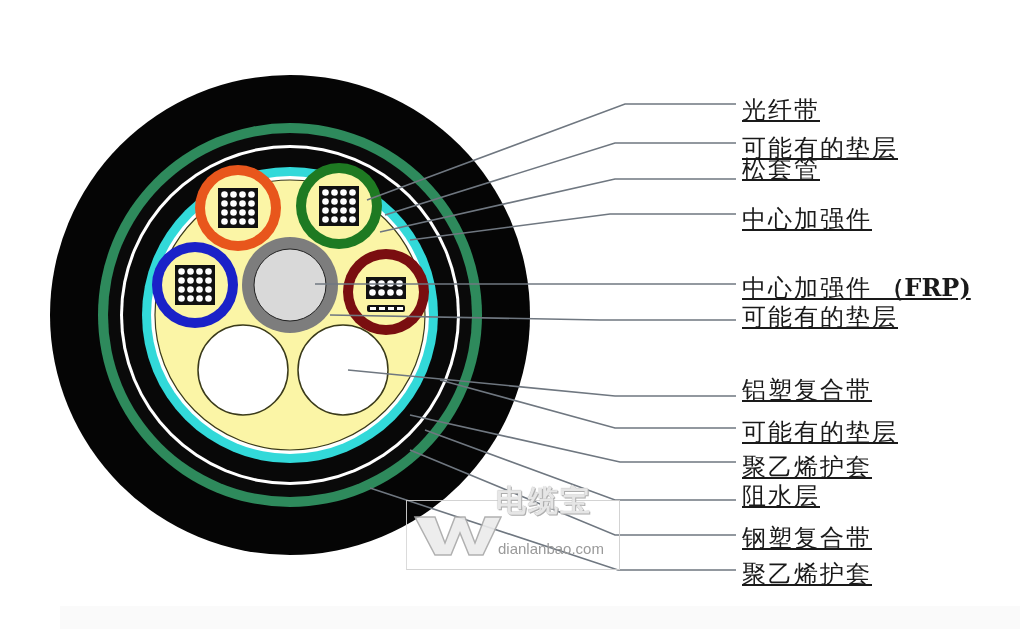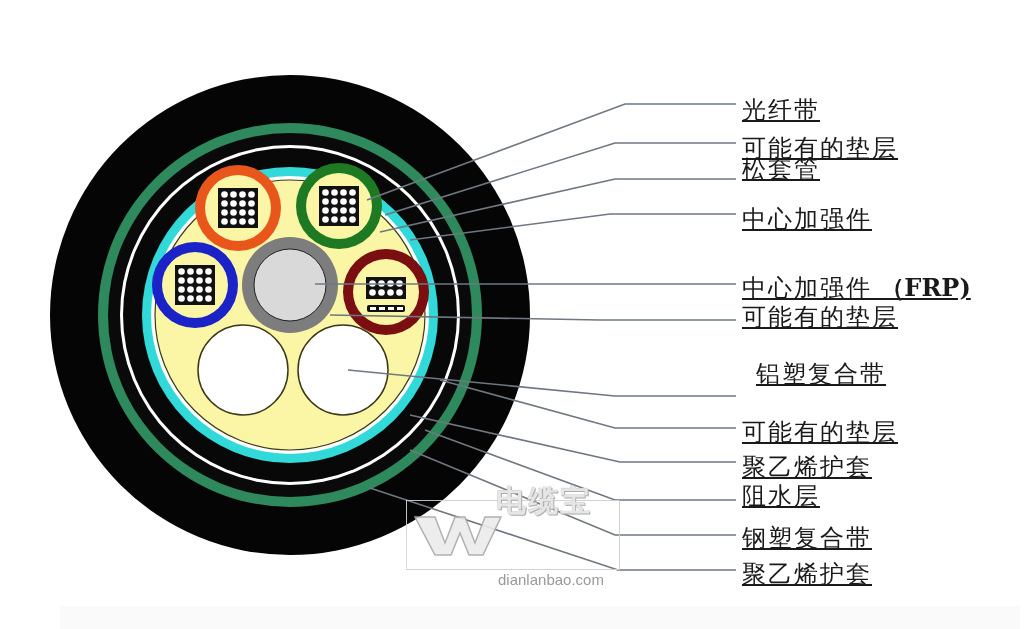--- a/index.html
+++ b/index.html
@@ -7,21 +7,21 @@
          font-family:"DejaVu Sans","Liberation Sans",sans-serif; }
   #stage { position:absolute; left:0; top:0; width:1024px; height:629px; }
   .label { position:absolute; left:742px; font-size:24px; color:#1a1a1a; line-height:28px;
            white-space:nowrap; letter-spacing:2px;text-decoration:underline; }
   .label .en { font-family:"DejaVu Serif","Liberation Serif",serif; font-weight:bold; letter-spacing:0; }
   .wm { position:absolute; left:406px; top:500px; width:212px; height:68px;
         border:1px solid #cfcfcf; border-left:1px solid #d8d8d8; opacity:0.9; }
   .wm-text { position:absolute; left:496px; top:481px; font-size:30px; font-weight:bold; color:#e6e6e6;
              letter-spacing:2px; text-shadow:0 0 1px #9a9a9a, 1px 1px 0 #b0b0b0; }
   .wm-url { position:absolute; left:498px; top:540px; font-size:15px; color:#9a9a9a;
-            font-family:"Liberation Sans",sans-serif;margin-top:31px; }
+            font-family:"Liberation Sans",sans-serif; }
   .footer-band { position:absolute; left:60px; top:606px; width:960px; height:23px; background:#fafafa; }
 </style>
 </head>
 <body>
 
 <svg id="stage" width="1024" height="629" viewBox="0 0 1024 629" xmlns="http://www.w3.org/2000/svg">
   <g id="layers">
       <circle cx="290" cy="315" r="240" fill="#050505"></circle>
       <circle cx="290" cy="315" r="192" fill="#2e8a5c"></circle>
       <circle cx="290" cy="315" r="182" fill="#0a0a0a"></circle>
@@ -139,21 +139,21 @@
 
 <div class="footer-band"></div>
 
 <div id="labels">
     <div class="label" style="top: 96px;"><span>光纤带</span></div>
     <div class="label" style="top: 134px;"><span>可能有的垫层</span></div>
     <div class="label" style="top: 155px;"><span>松套管</span></div>
     <div class="label" style="top: 205px;"><span>中心加强件</span></div>
     <div class="label" style="top: 274px;"><span>中心加强件</span><span class="en"> （FRP)</span></div>
     <div class="label" style="top: 303px;"><span>可能有的垫层</span></div>
-    <div class="label" style="top: 360px; margin-left: 14px;"><span>铝塑复合带</span></div>
+    <div class="label" style="top: 376px;"><span>铝塑复合带</span></div>
     <div class="label" style="top: 418px;"><span>可能有的垫层</span></div>
     <div class="label" style="top: 453px;"><span>聚乙烯护套</span></div>
     <div class="label" style="top: 482px;"><span>阻水层</span></div>
     <div class="label" style="top: 524px;"><span>钢塑复合带</span></div>
     <div class="label" style="top: 560px;"><span>聚乙烯护套</span></div>
   </div>
 
 <div class="wm">
   <svg width="90" height="46" style="position:absolute;left:6px;top:12px" viewBox="0 0 90 46">
     <path d="M2 4 L22 4 L32 30 L42 4 L52 4 L62 30 L72 4 L88 4 L70 42 L56 42 L47 20 L38 42 L22 42 Z" fill="#ececec" stroke="#a8a8a8" stroke-width="1.5"></path>

